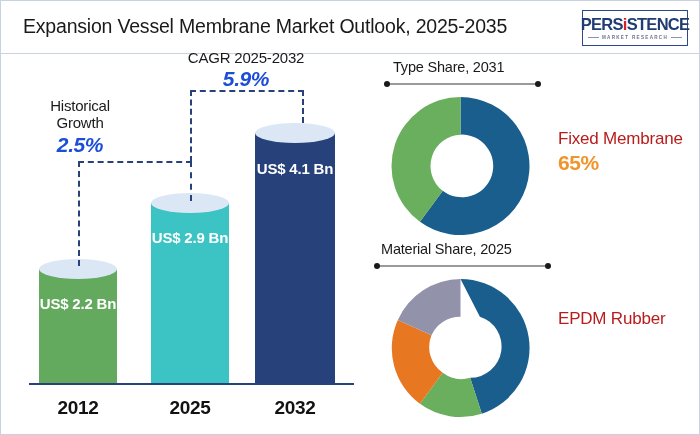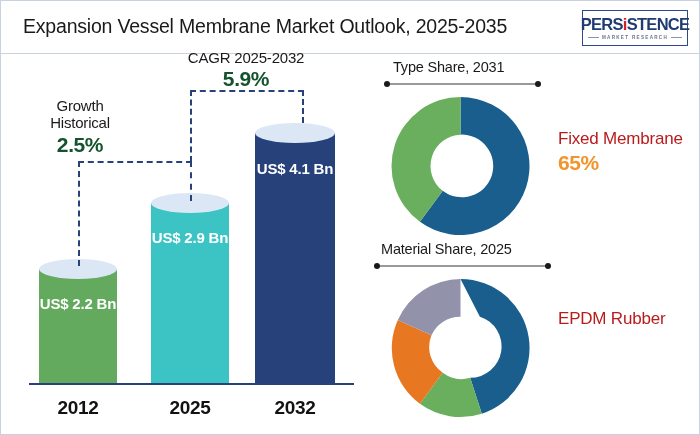--- a/index.html
+++ b/index.html
@@ -81,22 +81,23 @@
     font-size:19px; font-weight:700; color:#121212; letter-spacing:-0.3px;
   }
 
   
   .callout{ position:absolute; text-align:center; }
   .callout .cap-txt{
     font-size:15px; color:#1a1a1a; line-height:1.15; font-weight:400;
     letter-spacing:-0.2px;
   }
   .callout .pct{
-    font-size:21px; color:#14532d; font-weight:700; line-height:1.25;
+    font-size:21px; color:#1d4ed8; font-weight:700; line-height:1.25;
     letter-spacing:-0.4px;
+    font-style:italic;
   }
 
   .connector{ position:absolute; }
   .connector .seg-v{
     position:absolute; width:0; border-left:2.2px dashed #27417a;
   }
   .connector .seg-h{
     position:absolute; height:0; border-top:2.2px dashed #27417a;
   }
 
@@ -188,22 +189,22 @@
       <div class="seg-v" style="left:179px; top:104px; height:40px;"></div>
     </div>
 
     <div class="connector">
       <div class="seg-v" style="left:179px; top:33px; height:72px;"></div>
       <div class="seg-h" style="left:179px; top:33px; width:114px;"></div>
       <div class="seg-v" style="left:291px; top:33px; height:33px;"></div>
     </div>
 
     <div class="callout" style="left:25px; top:40px; width:88px;">
+      <div class="cap-txt">Historical</div>
       <div class="cap-txt">Growth</div>
-      <div class="cap-txt">Historical</div>
       <div class="pct">2.5%</div>
     </div>
 
     <div class="callout" style="left:150px; top:-8px; width:170px;">
       <div class="cap-txt">CAGR 2025-2032</div>
       <div class="pct">5.9%</div>
     </div>
   </div>
 
   <div class="donut-panel" style="left:372px; top:58px; width:320px; height:180px;">

